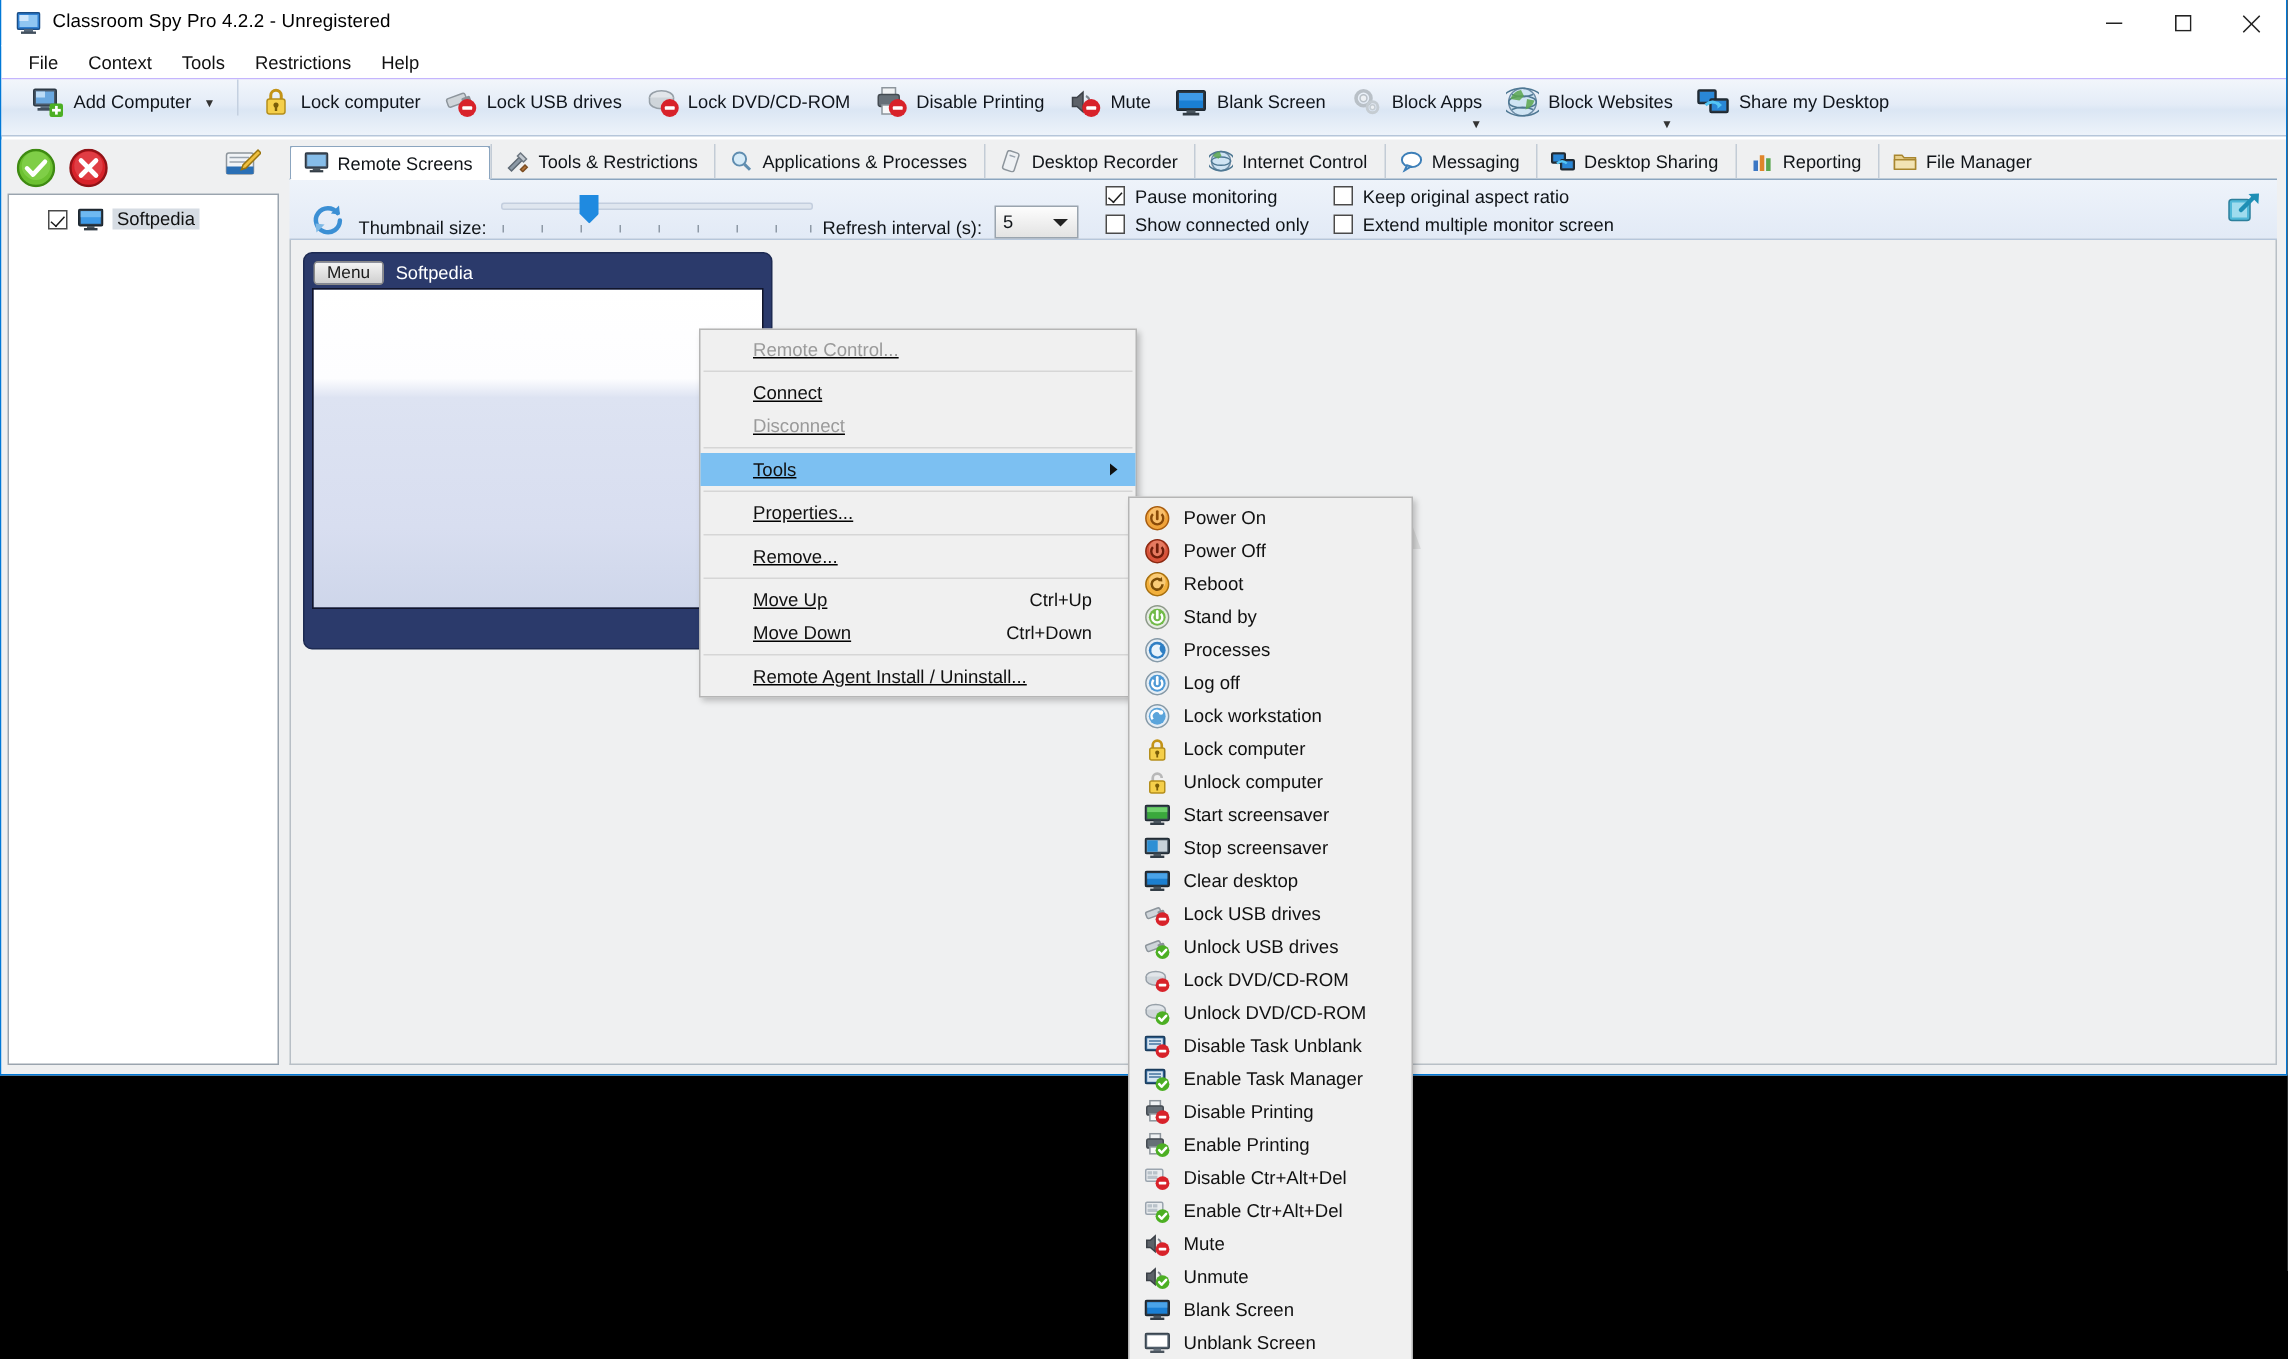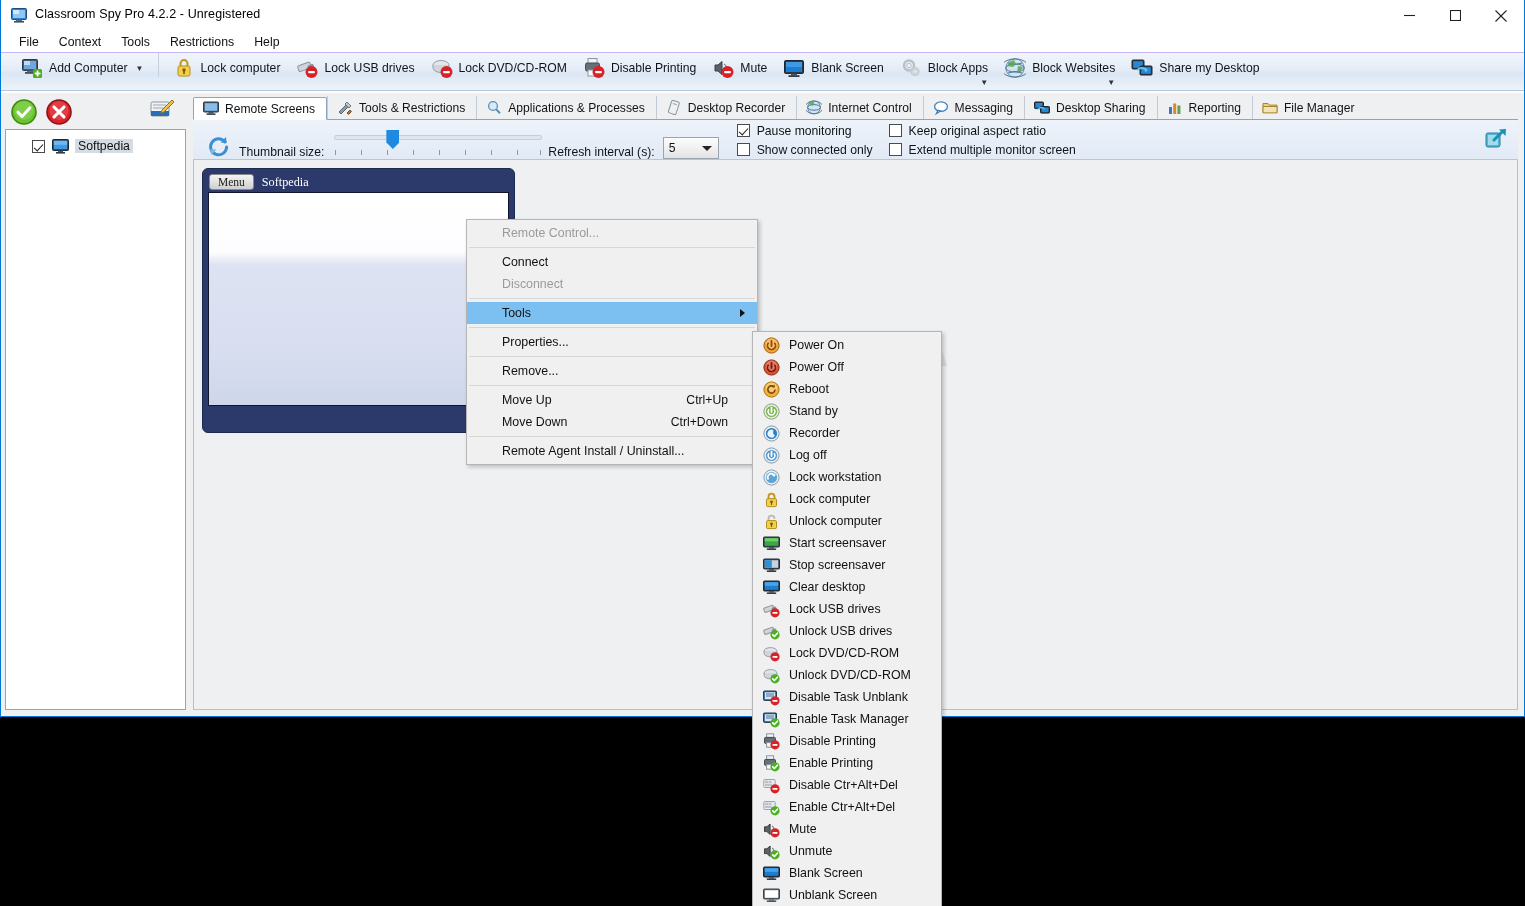--- a/index.html
+++ b/index.html
@@ -160,41 +160,40 @@
   .canvas {
     flex: 1; background: #eff0f1; border: 1px solid #b8bfc6; border-top: none;
     position: relative; margin-top: 0;
   }
 
   
   .thumb {
     position: absolute; left: 8px; top: 8px; width: 313px; height: 265px;
     background: #2b3a6b; border-radius: 6px; padding: 3px;
     border: 1px solid #1d2a52;
-    font-family: Liberation Serif, serif;
   }
   .thumb-head { height: 20px; display: flex; align-items: center; padding-left: 3px; }
   .thumb-menu {
     font-size: 11.5px; color: #1a1a1a; padding: 1px 8px;
     background: linear-gradient(to bottom,#f4f4f4,#cfcfcf);
     border: 1px solid #8a8a8a; border-radius: 3px; margin-right: 8px;
   }
   .thumb-title { font-size: 12.2px; color: #ffffff; }
   .thumb-screen {
     height: 214px; margin: 0 2px;
     background: linear-gradient(to bottom, #ffffff 0%, #fdfdff 28%, #dde3f2 34%, #d8def0 75%, #ced6ea 100%);
     border: 1px solid #11152b;
   }
 
   
   .ctxmenu {
     position: absolute; left: 466px; top: 219px; width: 292px;
     background: #f0f0f0; border: 1px solid #b5b5b5;
     box-shadow: 2px 2px 4px rgba(0,0,0,.22);
-    padding: 2px 0; z-index: 50;
+    padding: 2px 0; z-index: 50; text-decoration: underline;
   }
   .ctxitem {
     height: 22px; display: flex; align-items: center; position: relative;
     font-size: 12.4px; color: #111; padding-left: 35px; padding-right: 12px;
     white-space: nowrap;
   }
   .ctxitem.disabled { color: #9a9a9a; }
   .ctxitem.highlight { background: #7cc0f2; }
   .ctxitem .accel { position: absolute; right: 29px; font-size: 12.2px; color: #111; }
   .ctxitem .arrow {
@@ -712,21 +711,21 @@
     </div>
 
     <div class="subitem">
       <span class="sic">
         <svg width="17" height="17" viewBox="0 0 17 17">
             <circle cx="8.5" cy="8.5" r="7.6" fill="#e6eef5" stroke="#869aa8"></circle>
             <circle cx="8.5" cy="8.5" r="5.6" fill="#2f7fc4"></circle>
             <path d="M10.6 5.2 a4 4 0 1 0 1.4 5.4 a4.4 4.4 0 0 1 -1.4 -5.4 z" fill="#e8f3fb"></path>
           </svg>
       </span>
-      <span>Recorder</span>
+      <span>Processes</span>
     </div>
 
     <div class="subitem">
       <span class="sic">
         <svg width="17" height="17" viewBox="0 0 17 17">
             <circle cx="8.5" cy="8.5" r="7.6" fill="#e6eef5" stroke="#869aa8"></circle>
             <circle cx="8.5" cy="8.5" r="5.6" fill="#3d8fd2" opacity=".9"></circle>
             <path d="M8.5 4.6 v4.4" stroke="#fff" stroke-width="1.8" stroke-linecap="round"></path>
             <path d="M6.1 6.2 a3.4 3.4 0 1 0 4.8 0" fill="none" stroke="#fff" stroke-width="1.6"></path>
           </svg>

